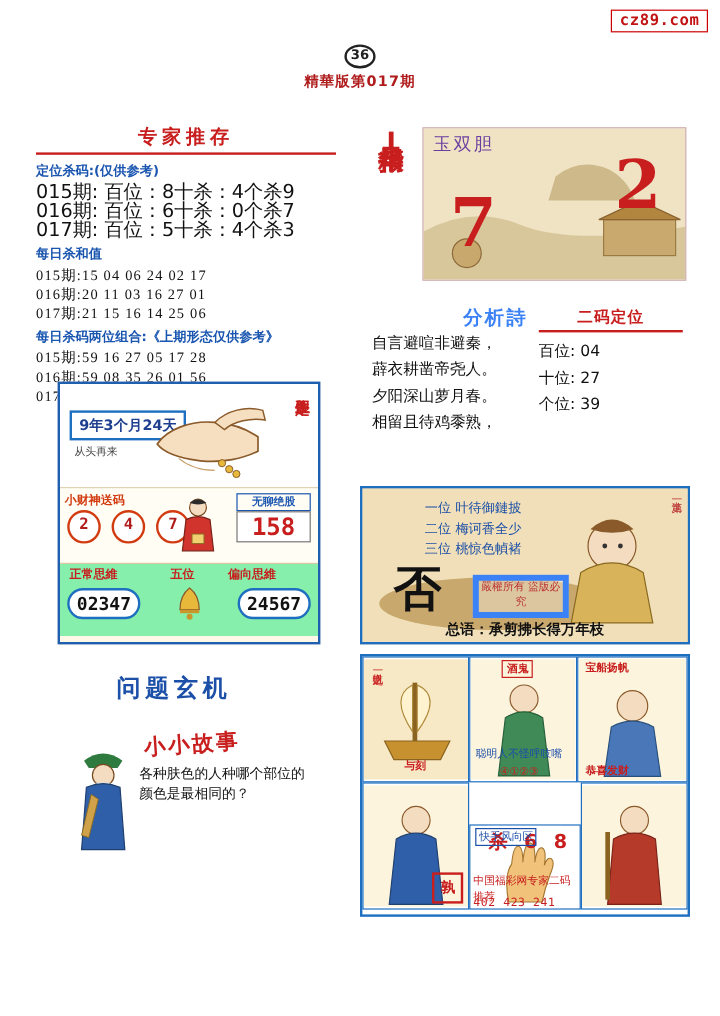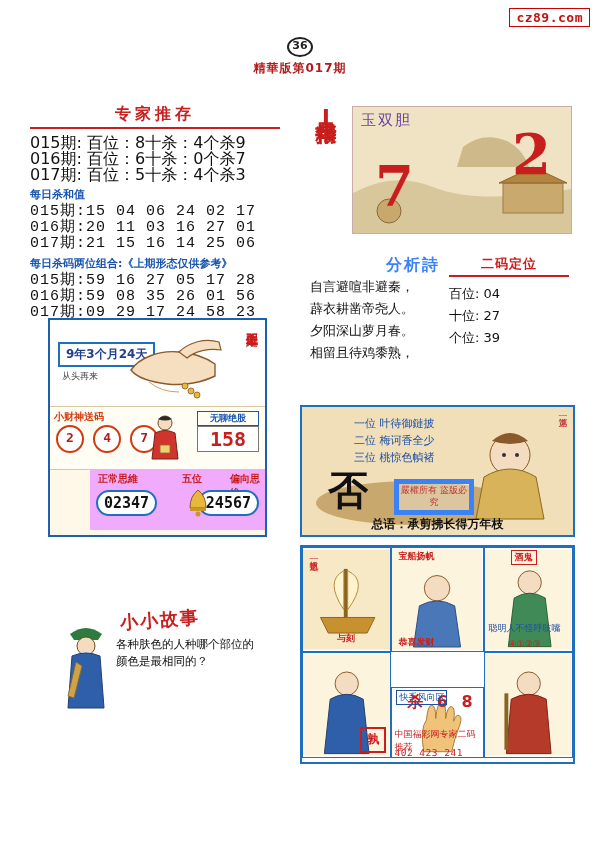--- a/index.html
+++ b/index.html
@@ -10,36 +10,36 @@
   .logo .circ{display:inline-block;width:22px;height:16px;border:2px solid #222;border-radius:50%;line-height:14px;font-size:11px;font-weight:bold;color:#222;}
   .issue{position:absolute;top:60px;left:0;width:600px;text-align:center;font-size:12px;color:#b01c1c;font-weight:bold;letter-spacing:1px;}
   .col-l{position:absolute;left:30px;top:104px;width:250px;}
   .col-r{position:absolute;left:300px;top:104px;width:275px;}
 
   
   .exp-title{text-align:center;font-size:16px;font-weight:bold;color:#c81e1e;letter-spacing:4px;}
   .exp-rule{height:2px;background:#c81e1e;margin:2px 0 6px 0;}
   .sec-h{font-size:11px;color:#1a56b0;font-weight:bold;margin:4px 0 2px 0;}
   .line{font-size:16px;color:#111;line-height:16px;font-family:"DejaVu Sans","Liberation Sans",sans-serif;}
-  .mono{font-family:Liberation Mono, monospace;font-size:15px;line-height:16px;letter-spacing:1px;}
+  .mono{font-family:Liberation Serif, serif;font-size:12px;line-height:16px;letter-spacing:1px;}
   .hand-card{position:absolute;left:48px;top:318px;width:215px;height:215px;border:2px solid #1f5fb0;background:#fff8e8;}
   .hand-top{position:relative;height:86px;background:#fff;border-bottom:1px solid #d8c9a0;}
   .hand-box{position:absolute;left:8px;top:22px;border:2px solid #1f6fc0;background:#fff;padding:2px 6px;font-size:12px;color:#1f3f8f;font-weight:bold;}
   .hand-sub{position:absolute;left:12px;top:50px;font-size:9px;color:#444;}
   .vert-red{position:absolute;right:6px;top:4px;width:16px;font-size:12px;font-weight:bold;color:#c81e1e;line-height:14px;text-align:center;}
   .hand-draw{position:absolute;right:26px;top:4px;width:120px;height:80px;}
   .row2{position:relative;height:62px;border-bottom:1px solid #d8c9a0;background:#fffdf4;}
   .tagred{position:absolute;left:4px;top:3px;font-size:10px;color:#d23b10;font-weight:bold;}
   .balls{position:absolute;left:6px;top:18px;}
   .ball{display:inline-block;width:24px;height:24px;border-radius:50%;border:2px solid #d23b10;color:#b01c1c;font-size:13px;font-weight:bold;text-align:center;line-height:22px;background:#fff;margin-right:4px;font-family:"DejaVu Sans Mono","Liberation Mono",monospace;}
   .mid-fig{position:absolute;left:95px;top:6px;width:40px;height:52px;}
   .mbox{position:absolute;right:6px;top:4px;width:62px;text-align:center;}
   .mbox .mt{font-size:9px;color:#1a56b0;font-weight:bold;border:1px solid #1a56b0;}
   .mbox .mv{font-size:20px;color:#c81e1e;font-weight:bold;border:1px solid #777;background:#fff;font-family:"DejaVu Sans Mono","Liberation Mono",monospace;}
-  .row3{position:relative;height:60px;background:#f0abfc;margin-left:40px;}
+  .row3{position:relative;height:60px;background:#86efac;}
   .lab{position:absolute;top:2px;font-size:10px;color:#c81e1e;font-weight:bold;}
   .numbox{position:absolute;top:20px;border:2px solid #1f6fc0;background:#fff;border-radius:14px;padding:2px 6px;font-size:15px;font-weight:bold;color:#111;font-family:"DejaVu Sans Mono","Liberation Mono",monospace;}
   .deco-mid{position:absolute;left:96px;top:16px;width:24px;height:36px;}
 
   .q-title{position:absolute;left:0;top:560px;width:290px;text-align:center;font-size:20px;font-weight:bold;color:#1b4fa8;letter-spacing:4px;}
   .story{position:absolute;left:58px;top:608px;width:200px;height:110px;}
   .story-h{position:absolute;left:62px;top:0px;font-size:18px;font-weight:bold;color:#c81e1e;transform:rotate(-4deg);letter-spacing:2px;}
   .story-t{position:absolute;left:58px;top:28px;width:140px;font-size:11.5px;color:#111;line-height:17px;}
 
   
@@ -80,20 +80,21 @@
 
   <div class="logo">
     <span class="circ">36</span>
   </div>
   <div class="issue">精華版第017期</div>
 
   <div class="col-l">
     <div class="exp-title">专家推存</div>
     <div class="exp-rule"></div>
 
+    <div class="sec-h">定位杀码:(仅供参考)</div>
     <div class="line">015期: 百位：8十杀：4个杀9</div>
     <div class="line">016期: 百位：6十杀：0个杀7</div>
     <div class="line">017期: 百位：5十杀：4个杀3</div>
 
     <div class="sec-h">每日杀和值</div>
     <div class="mono">015期:15 04 06 24 02 17</div>
     <div class="mono">016期:20 11 03 16 27 01</div>
     <div class="mono">017期:21 15 16 14 25 06</div>
 
     <div class="sec-h">每日杀码两位组合:《上期形态仅供参考》</div>
@@ -143,20 +144,21 @@
       <div class="numbox" style="left:6px">02347</div>
       <div class="numbox" style="right:6px">24567</div>
       <svg class="deco-mid" viewBox="0 0 24 36">
         <path d="M12 4 q8 6 8 18 H4 q0 -12 8 -18z" fill="#e8b83a" stroke="#8a5a2a" stroke-width="1"></path>
         <rect x="4" y="22" width="16" height="3" fill="#c8962a"></rect>
         <circle cx="12" cy="28" r="2.5" fill="#c8962a"></circle>
       </svg>
     </div>
   </div>
 
+  <div class="q-title">问题玄机</div>
 
   <div class="story">
     <svg width="56" height="100" viewBox="0 0 56 100" style="position:absolute;left:0;top:10px">
       <path d="M12 16 q16 -12 32 0 l-4 6 h-24z" fill="#2f7a3e"></path>
       <circle cx="28" cy="28" r="9" fill="#f3dcc0" stroke="#7a4a20" stroke-width="1"></circle>
       <path d="M22 34 q6 12 12 0" fill="#dddddd" stroke="#999" stroke-width="1"></path>
       <path d="M14 38 q14 -6 28 0 l4 52 h-36z" fill="#2f5fa8" stroke="#20406f" stroke-width="1"></path>
       <path d="M18 44 l-8 34 l6 2 l8 -32z" fill="#cfa24a" stroke="#8a6a20" stroke-width=".8"></path>
     </svg>
     <div class="story-h">小小故事</div>
@@ -235,38 +237,38 @@
           <svg width="100%" height="100%" viewBox="0 0 90 103">
             <rect width="90" height="103" fill="#f7e9c6"></rect>
             <path d="M18 70 h56 l-8 16 h-40z" fill="#c8912f" stroke="#8a6320"></path>
             <rect x="42" y="20" width="4" height="50" fill="#8a6320"></rect>
             <path d="M46 22 q22 10 0 40z" fill="#fff3cf" stroke="#b08a3a"></path>
             <path d="M42 22 q-20 10 0 40z" fill="#fff3cf" stroke="#b08a3a"></path>
           </svg>
           <div class="smallred vlabel" style="position:absolute;left:4px;top:6px">一帆之道</div>
           <div class="smallred" style="position:absolute;left:34px;bottom:6px;font-weight:bold">与刻</div>
         </div>
+        <div class="g-cell" style="width:33%">
+          <svg width="100%" height="100%" viewBox="0 0 90 103">
+            <rect width="90" height="103" fill="#fdf4de"></rect>
+            <circle cx="46" cy="34" r="12" fill="#f3dcc0" stroke="#8a5a2a"></circle>
+            <path d="M30 50 q16 -10 32 0 l6 50 h-44z" fill="#3f8a56" stroke="#27603a"></path>
+          </svg>
+          <div class="smallred" style="position:absolute;left:26px;top:2px;font-weight:bold;border:1px solid #c81e1e;padding:0 3px">酒鬼</div>
+          <div class="tinytag" style="position:absolute;left:4px;bottom:16px">聪明人不怪呼吱嘴</div>
+          <div class="smallred" style="position:absolute;left:24px;bottom:2px">④①②③</div>
+        </div>
         <div class="g-cell" style="width:34%">
           <svg width="100%" height="100%" viewBox="0 0 92 103">
             <rect width="92" height="103" fill="#fdf4de"></rect>
             <circle cx="46" cy="40" r="13" fill="#f3dcc0" stroke="#8a5a2a"></circle>
             <path d="M28 58 q18 -10 36 0 l6 42 h-48z" fill="#4a77b8" stroke="#27507f"></path>
           </svg>
           <div class="smallred" style="position:absolute;left:6px;top:2px;font-weight:bold">宝船扬帆</div>
           <div class="smallred" style="position:absolute;left:6px;bottom:2px;font-weight:bold">恭喜发财</div>
-        </div>
-        <div class="g-cell" style="width:33%">
-          <svg width="100%" height="100%" viewBox="0 0 90 103">
-            <rect width="90" height="103" fill="#fdf4de"></rect>
-            <circle cx="46" cy="34" r="12" fill="#f3dcc0" stroke="#8a5a2a"></circle>
-            <path d="M30 50 q16 -10 32 0 l6 50 h-44z" fill="#3f8a56" stroke="#27603a"></path>
-          </svg>
-          <div class="smallred" style="position:absolute;left:26px;top:2px;font-weight:bold;border:1px solid #c81e1e;padding:0 3px">酒鬼</div>
-          <div class="tinytag" style="position:absolute;left:4px;bottom:16px">聪明人不怪呼吱嘴</div>
-          <div class="smallred" style="position:absolute;left:24px;bottom:2px">④①②③</div>
         </div>
       </div>
       <div style="display:flex;height:106px">
         <div class="g-cell" style="width:33%">
           <svg width="100%" height="100%" viewBox="0 0 90 104">
             <rect width="90" height="104" fill="#fdf4de"></rect>
             <circle cx="45" cy="30" r="12" fill="#f3dcc0" stroke="#8a5a2a"></circle>
             <path d="M28 46 q17 -10 34 0 l6 56 h-46z" fill="#2f5fa8" stroke="#20406f"></path>
           </svg>
           <div style="position:absolute;right:4px;bottom:4px;width:22px;height:22px;border:2px solid #c81e1e;color:#c81e1e;font-size:12px;font-weight:bold;text-align:center;line-height:20px">孰</div>

